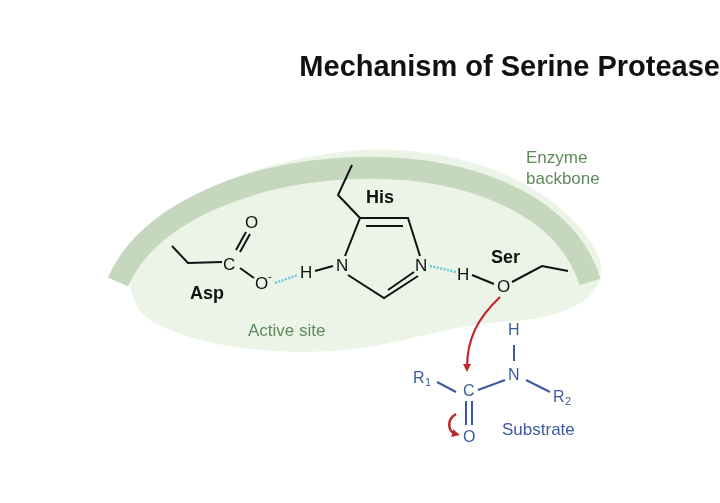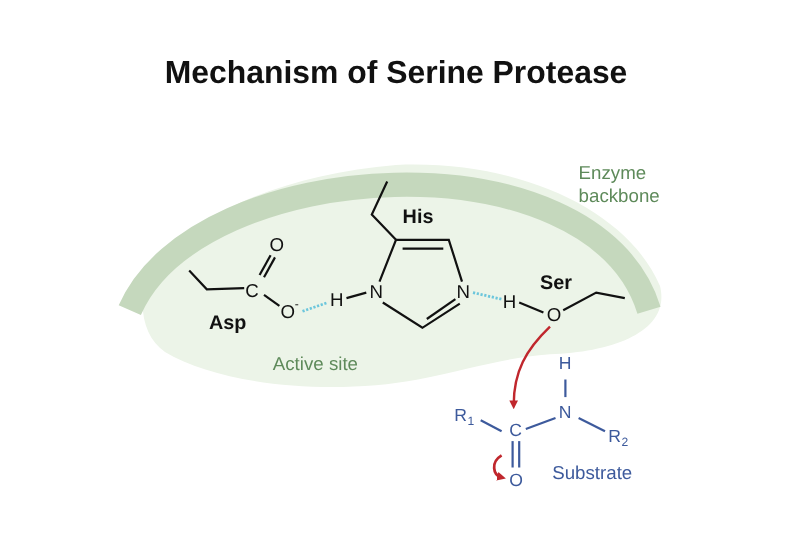--- a/index.html
+++ b/index.html
@@ -1,17 +1,17 @@
 <!DOCTYPE html>
 <html><head>
 <meta charset="utf-8">
 <style>
   html, body { margin:0; padding:0; background:#ffffff; }
   body { width:720px; height:503px; position:relative; overflow:hidden; font-family:"Liberation Sans", sans-serif; }
-  .title { position:absolute; left:0; width:720px; top:50px; text-align:center; font-size:29px; font-weight:bold; color:#111111; letter-spacing:0px; }
+  .title { position:absolute; left:0; width:720px; top:50px; text-align:right; font-size:29px; font-weight:bold; color:#111111; letter-spacing:0px; }
   svg { position:absolute; left:0; top:0; }
   .atom { font-family:"Liberation Sans", sans-serif; font-size:17px; fill:#111111; }
   .lbl-bold { font-family:"Liberation Sans", sans-serif; font-size:18px; font-weight:bold; fill:#111111; }
   .lbl-green { font-family:"Liberation Sans", sans-serif; font-size:17px; fill:#5e8a5a; }
   .blue { font-family:"Liberation Sans", sans-serif; font-size:16px; fill:#3d5a9c; }
   .blue-sub { font-family:"Liberation Sans", sans-serif; font-size:11px; fill:#3d5a9c; }
 </style>
 </head>
 <body>
 

